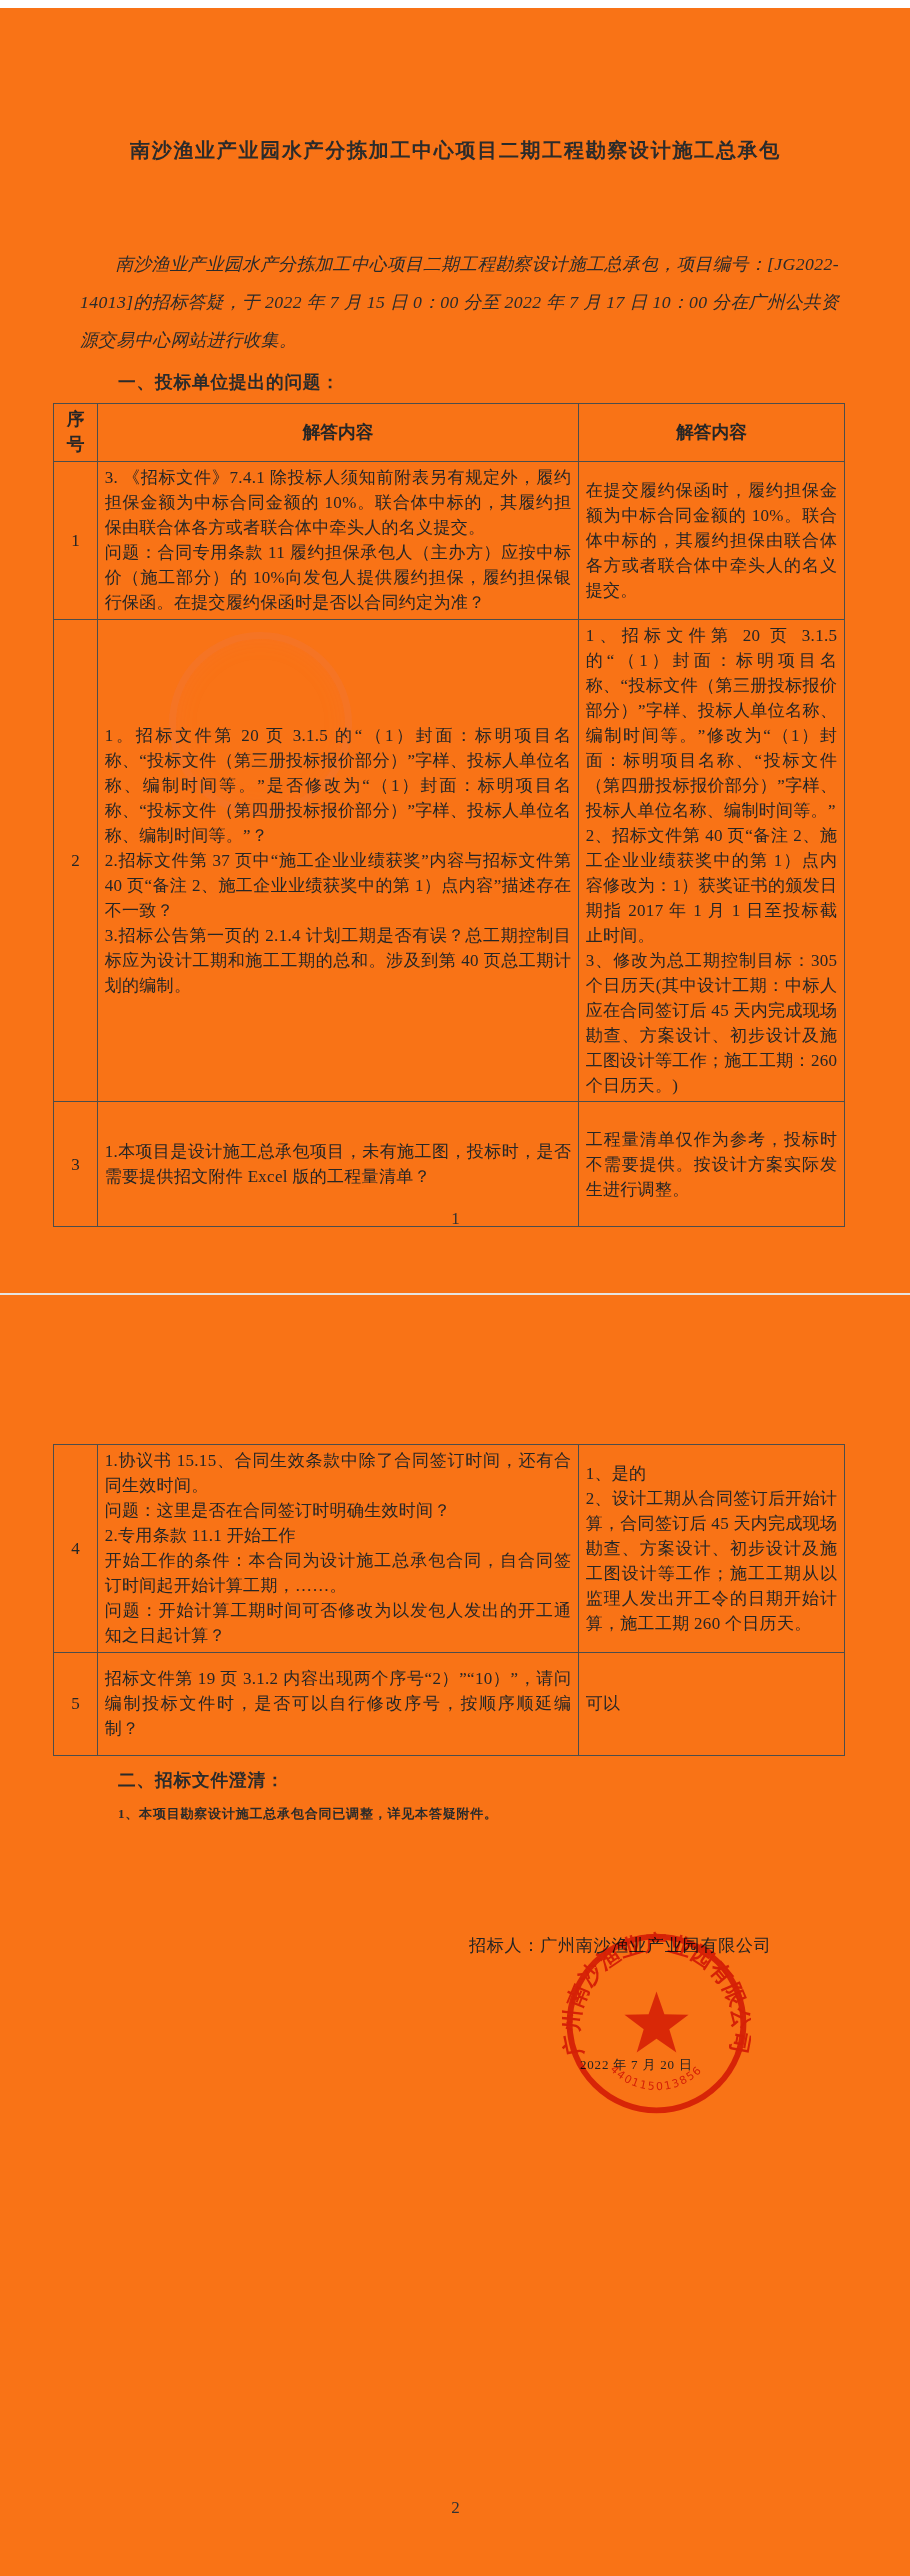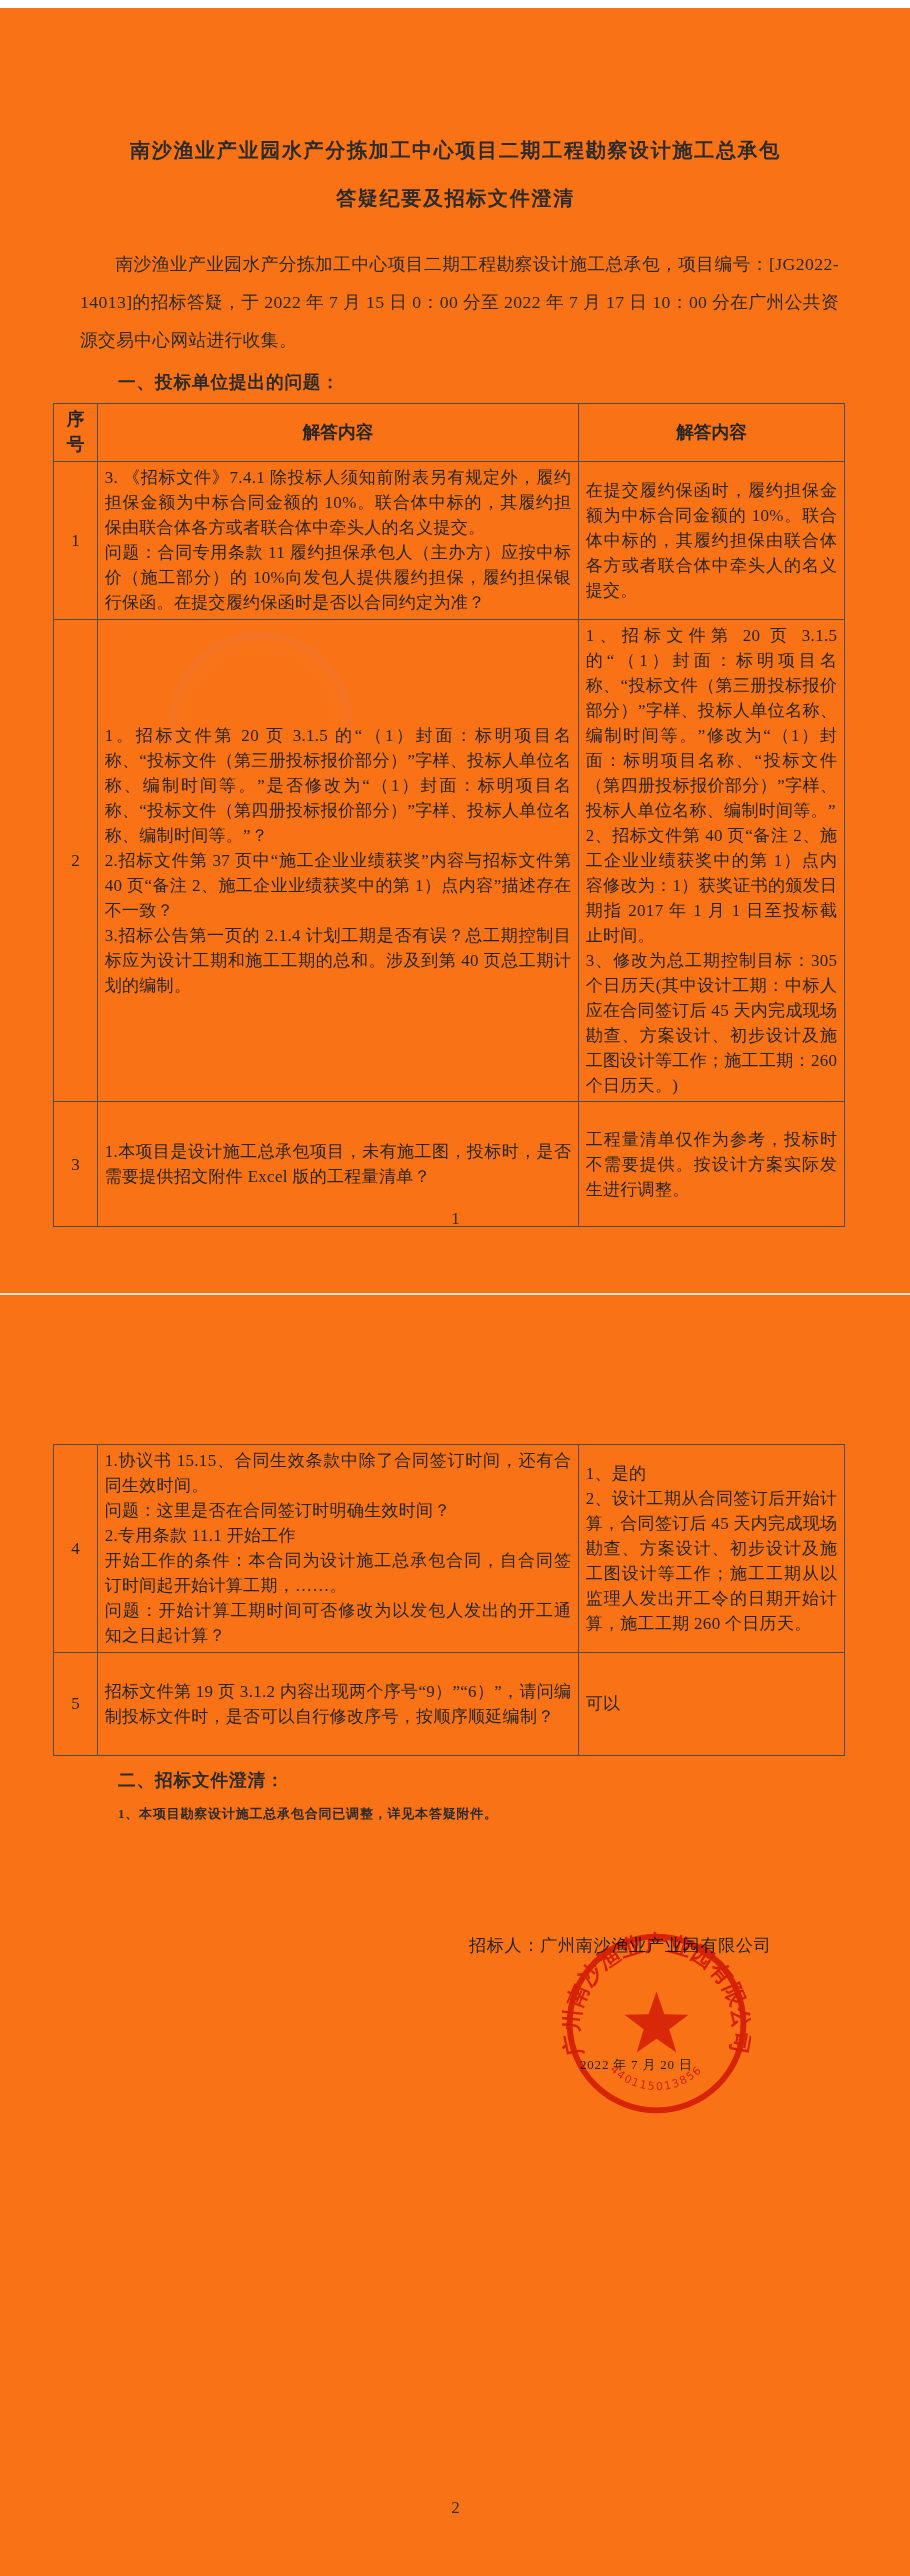--- a/index.html
+++ b/index.html
@@ -22,20 +22,21 @@
     font-weight: bold;
     letter-spacing: 1.7px;
     color: #2b2b2b;
   }
   .intro, .closing {
     left: 80px; width: 759px;
     font-size: 17.7px;
     text-align: justify;
     text-indent: 2em;
     color: #2b2b2b;
+    font-style: italic;
   }
   .intro { line-height: 38px; letter-spacing: 0.4px; }
   .closing { line-height: 45px; letter-spacing: 0.4px; }
 
   .section-heading {
     left: 118px;
     font-size: 17.7px;
     font-weight: bold;
     color: #2b2b2b;
     letter-spacing: 0.8px;
@@ -105,21 +106,20 @@
     mix-blend-mode: multiply;
     opacity: 0.92;
   }
 </style>
 </head>
 <body>
 
 <div class="doc">
 
   <div class="abs title-line" style="top:129px;">南沙渔业产业园水产分拣加工中心项目二期工程勘察设计施工总承包</div>
-  <div class="abs title-line" style="top:177px;">答疑纪要及招标文件澄清</div>
 
   <div class="abs intro" style="top:237px;">南沙渔业产业园水产分拣加工中心项目二期工程勘察设计施工总承包，项目编号：[JG2022-14013]的招标答疑，于 2022 年 7 月 15 日 0：00 分至 2022 年 7 月 17 日 10：00 分在广州公共资源交易中心网站进行收集。</div>
 
   <div class="abs section-heading" style="top:362px;">一、投标单位提出的问题：</div>
 
   <div class="abs ghost-seal"></div>
 
   <table class="qa abs" style="top:395px; left:53px;font-family:Liberation Serif, serif;">
     <colgroup>
         <col style="width:44px">
@@ -171,21 +171,21 @@
       <td class="cell-q">1.协议书 15.15、合同生效条款中除了合同签订时间，还有合同生效时间。
 问题：这里是否在合同签订时明确生效时间？
 2.专用条款 11.1 开始工作
 开始工作的条件：本合同为设计施工总承包合同，自合同签订时间起开始计算工期，……。
 问题：开始计算工期时间可否修改为以发包人发出的开工通知之日起计算？</td>
       <td class="cell-a">1、是的
 2、设计工期从合同签订后开始计算，合同签订后 45 天内完成现场勘查、方案设计、初步设计及施工图设计等工作；施工工期从以监理人发出开工令的日期开始计算，施工工期 260 个日历天。</td>
     </tr>
     <tr style="height:103px">
       <td class="cell-no">5</td>
-      <td class="cell-q">招标文件第 19 页 3.1.2 内容出现两个序号“9）”“6）”，请问编制投标文件时，是否可以自行修改序号，按顺序顺延编制？</td>
+      <td class="cell-q">招标文件第 19 页 3.1.2 内容出现两个序号“2）”“10）”，请问编制投标文件时，是否可以自行修改序号，按顺序顺延编制？</td>
       <td class="cell-a">可以</td>
     </tr>
   </tbody>
     </table>
 
   <div class="abs section-heading" style="top:1760px;">二、招标文件澄清：</div>
   <div class="abs section-item" style="top:1797px;">1、本项目勘察设计施工总承包合同已调整，详见本答疑附件。</div>
 
 
   <div class="abs" style="top:1926px; left:469px; font-size:17px; letter-spacing:0.8px;">招标人：广州南沙渔业产业园有限公司</div>

